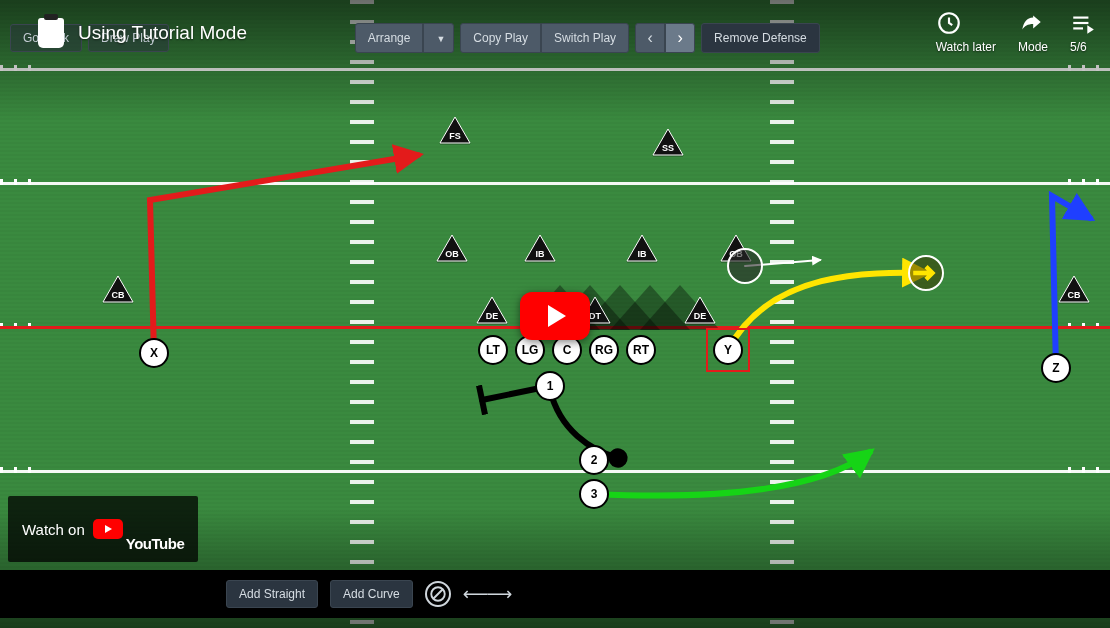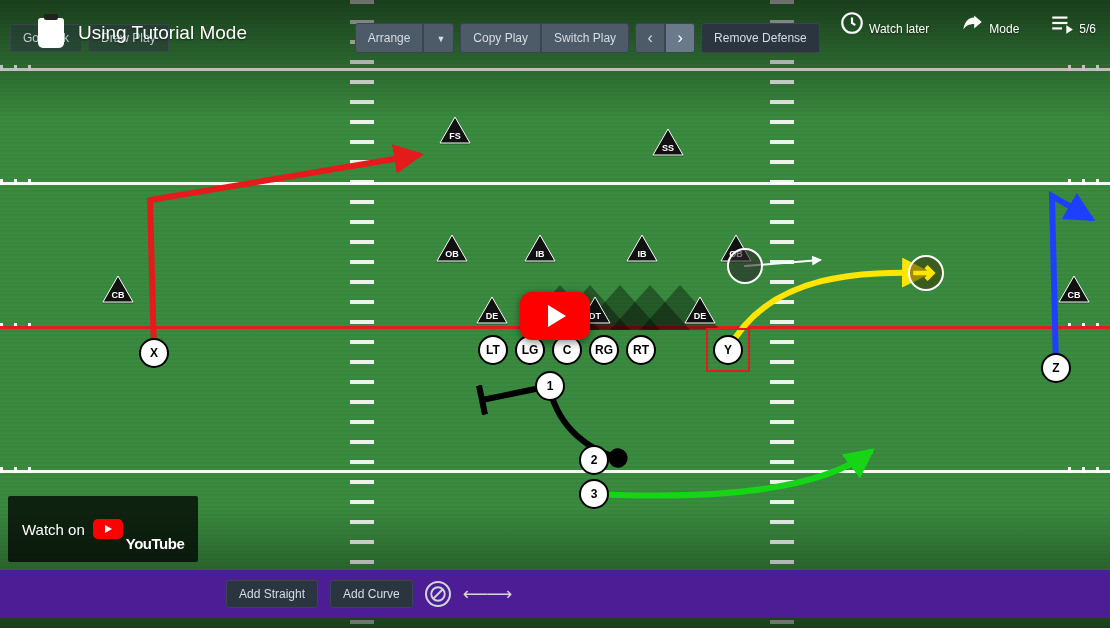--- a/index.html
+++ b/index.html
@@ -42,25 +42,25 @@
   .btn-group .btn:last-child  { border-radius:0 3px 3px 0; }
   .btn.arrow { width:30px; text-align:center; padding:6px 0; }
   .btn.arrow.active { background:#6b7a8a; color:#fff; }
   .dropdown-caret { margin-left:4px; font-size:9px; }
 
   
   .yt-title { position:absolute; top:18px; left:22px; display:flex; align-items:center; gap:14px; color:#fff; font-size:19px; font-weight:400; text-shadow:0 1px 2px rgba(0,0,0,0.6);margin-left:16px; }
   .yt-titleicon { width:26px; height:30px; background:#fff; border-radius:3px 3px 5px 5px; position:relative; }
   .yt-titleicon::before { content:""; position:absolute; top:-4px; left:6px; right:6px; height:6px; background:#222; border-radius:2px; }
   .yt-right { position:absolute; top:10px; right:14px; display:flex; gap:22px; align-items:flex-start; color:#fff; font-size:12px; }
-  .yt-ritem { display:flex; flex-direction:row; align-items:flex-end; gap:4px; cursor:pointer; text-shadow:0 1px 2px rgba(0,0,0,0.6);margin-left:8px; }
+  .yt-ritem { display:flex; flex-direction:column; align-items:flex-start; gap:4px; cursor:pointer; text-shadow:0 1px 2px rgba(0,0,0,0.6); }
   .yt-ricon { width:26px; height:26px; display:flex; align-items:center; justify-content:center; }
 
   
-  .bottombar { position:absolute; left:0; right:0; bottom:10px; height:48px; background:#4c1d95; display:flex; align-items:center; gap:12px; padding:0 14px; }
+  .bottombar { position:absolute; left:0; right:0; bottom:10px; height:48px; background:#000000; display:flex; align-items:center; gap:12px; padding:0 14px; }
   .icon-circle { width:26px; height:26px; border:2px solid #cfd6dc; border-radius:50%; display:flex; align-items:center; justify-content:center; color:#cfd6dc; font-size:14px; }
   .icon-arrows { color:#cfd6dc; font-size:18px; letter-spacing:-2px; }
 
   
   .watchon { position:absolute; left:8px; bottom:66px; background:rgba(0,0,0,0.75); color:#fff; font-size:15px; padding:10px 14px; display:flex; align-items:center; gap:8px; border-radius:2px; }
   .ytlogo { display:flex; align-items:center; gap:3px; font-weight:700; }
   .ytplay { width:30px; height:20px; background:#f00; border-radius:5px; display:flex; align-items:center; justify-content:center; }
   .ytplay::after { content:""; border-left:7px solid #fff; border-top:4px solid transparent; border-bottom:4px solid transparent; margin-left:2px; }
   .ytword{ font-family: Arial, sans-serif; letter-spacing: -0.5px; margin-top: 29px; }
 

